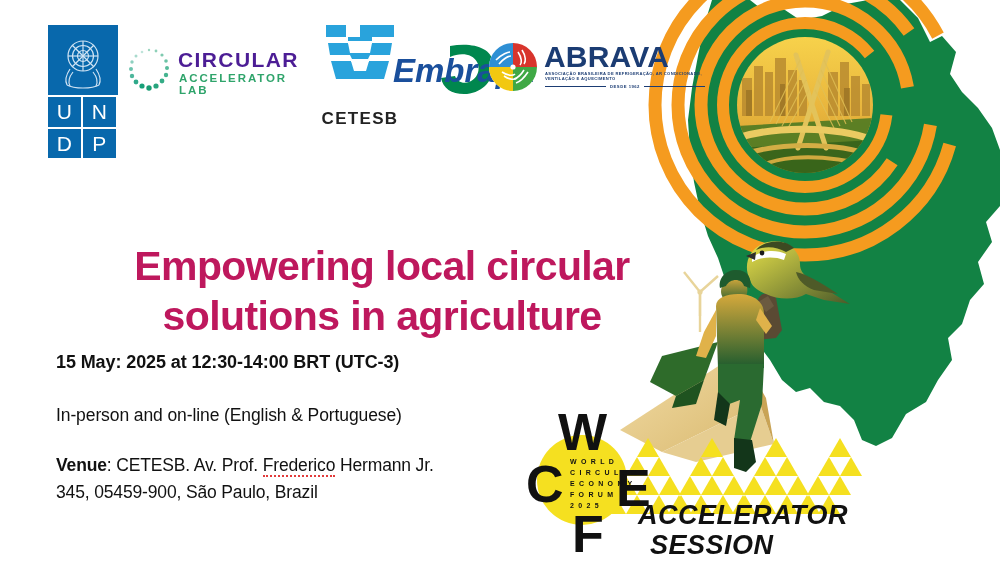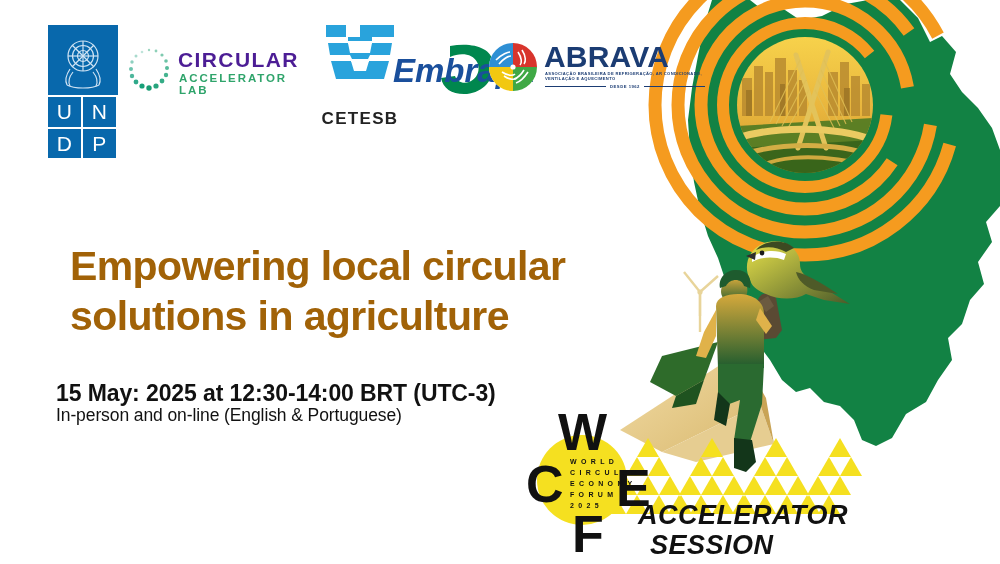--- a/index.html
+++ b/index.html
@@ -51,26 +51,26 @@
   .abrava .word{position:absolute;left:56px;top:0px;font-size:30px;font-weight:700;
     letter-spacing:.2px;color:#1B3C73;font-family:"Liberation Sans",sans-serif;}
   .abrava .tag{position:absolute;left:57px;top:31px;width:160px;font-size:4.1px;
     font-weight:700;letter-spacing:.35px;color:#1B3C73;line-height:5.4px;}
   .abrava .since-wrap{position:absolute;left:57px;top:44px;width:160px;
     display:flex;align-items:center;gap:4px;}
   .abrava .since-wrap .ln{flex:1;height:1px;background:#1B3C73;}
   .abrava .since{font-size:4.2px;font-weight:700;letter-spacing:.5px;color:#1B3C73;}
 
   
-  .headline{position:absolute;left:70px;top:214px;width:640px;
-    font-size:41px;line-height:50px;font-weight:700;color:#a16207;
+  .headline{position:absolute;left:62px;top:214px;width:640px;
+    font-size:41px;line-height:50px;font-weight:700;color:#be185d;
     font-family:"Liberation Sans Narrow","Liberation Sans",sans-serif;
-    letter-spacing:-0.6px;}
-  .datetime{position:absolute;left:56px;top:352px;font-size:23px;font-weight:700;
-    color:#111;letter-spacing:-0.1px;margin-top:28px;}
+    letter-spacing:-0.6px;text-align:center;}
+  .datetime{position:absolute;left:56px;top:352px;font-size:18px;font-weight:700;
+    color:#111;letter-spacing:-0.1px;}
   .mode{position:absolute;left:56px;top:405px;font-size:17.5px;font-weight:400;
     color:#111;letter-spacing:-0.1px;}
   .venue{position:absolute;left:56px;top:452px;width:480px;font-size:17.5px;
     font-weight:400;color:#111;line-height:27px;letter-spacing:-0.15px;}
   .venue b{font-weight:700;}
   .spell{border-bottom:2px dotted #e23b3b;}
 
   
   .wcef{position:absolute;left:520px;top:402px;width:400px;height:162px;}
   .wcef svg{position:absolute;left:0;top:0;}
@@ -320,20 +320,24 @@
       </div>
     </div>
   </div>
 
   <h1 class="headline">Empowering local circular solutions in agriculture</h1>
 
   <div class="datetime">15 May: 2025 at 12:30-14:00 BRT (UTC-3)</div>
 
   <div class="mode">In-person and on-line (English &amp; Portuguese)</div>
 
+  <div class="venue">
+    <b>Venue</b><span>: CETESB. Av. Prof. </span><span class="spell">Frederico</span><span> Hermann Jr.</span><br>
+    <span>345, 05459-900, São Paulo, Brazil</span>
+  </div>
 
   <div class="wcef">
     <svg width="400" height="162" viewBox="0 0 400 162">
       <defs>
         <g id="triUp">
             <path d="M0 0 L11 19 L-11 19 Z"></path>
           </g>
       </defs>
 
       <g fill="#F5E020">

